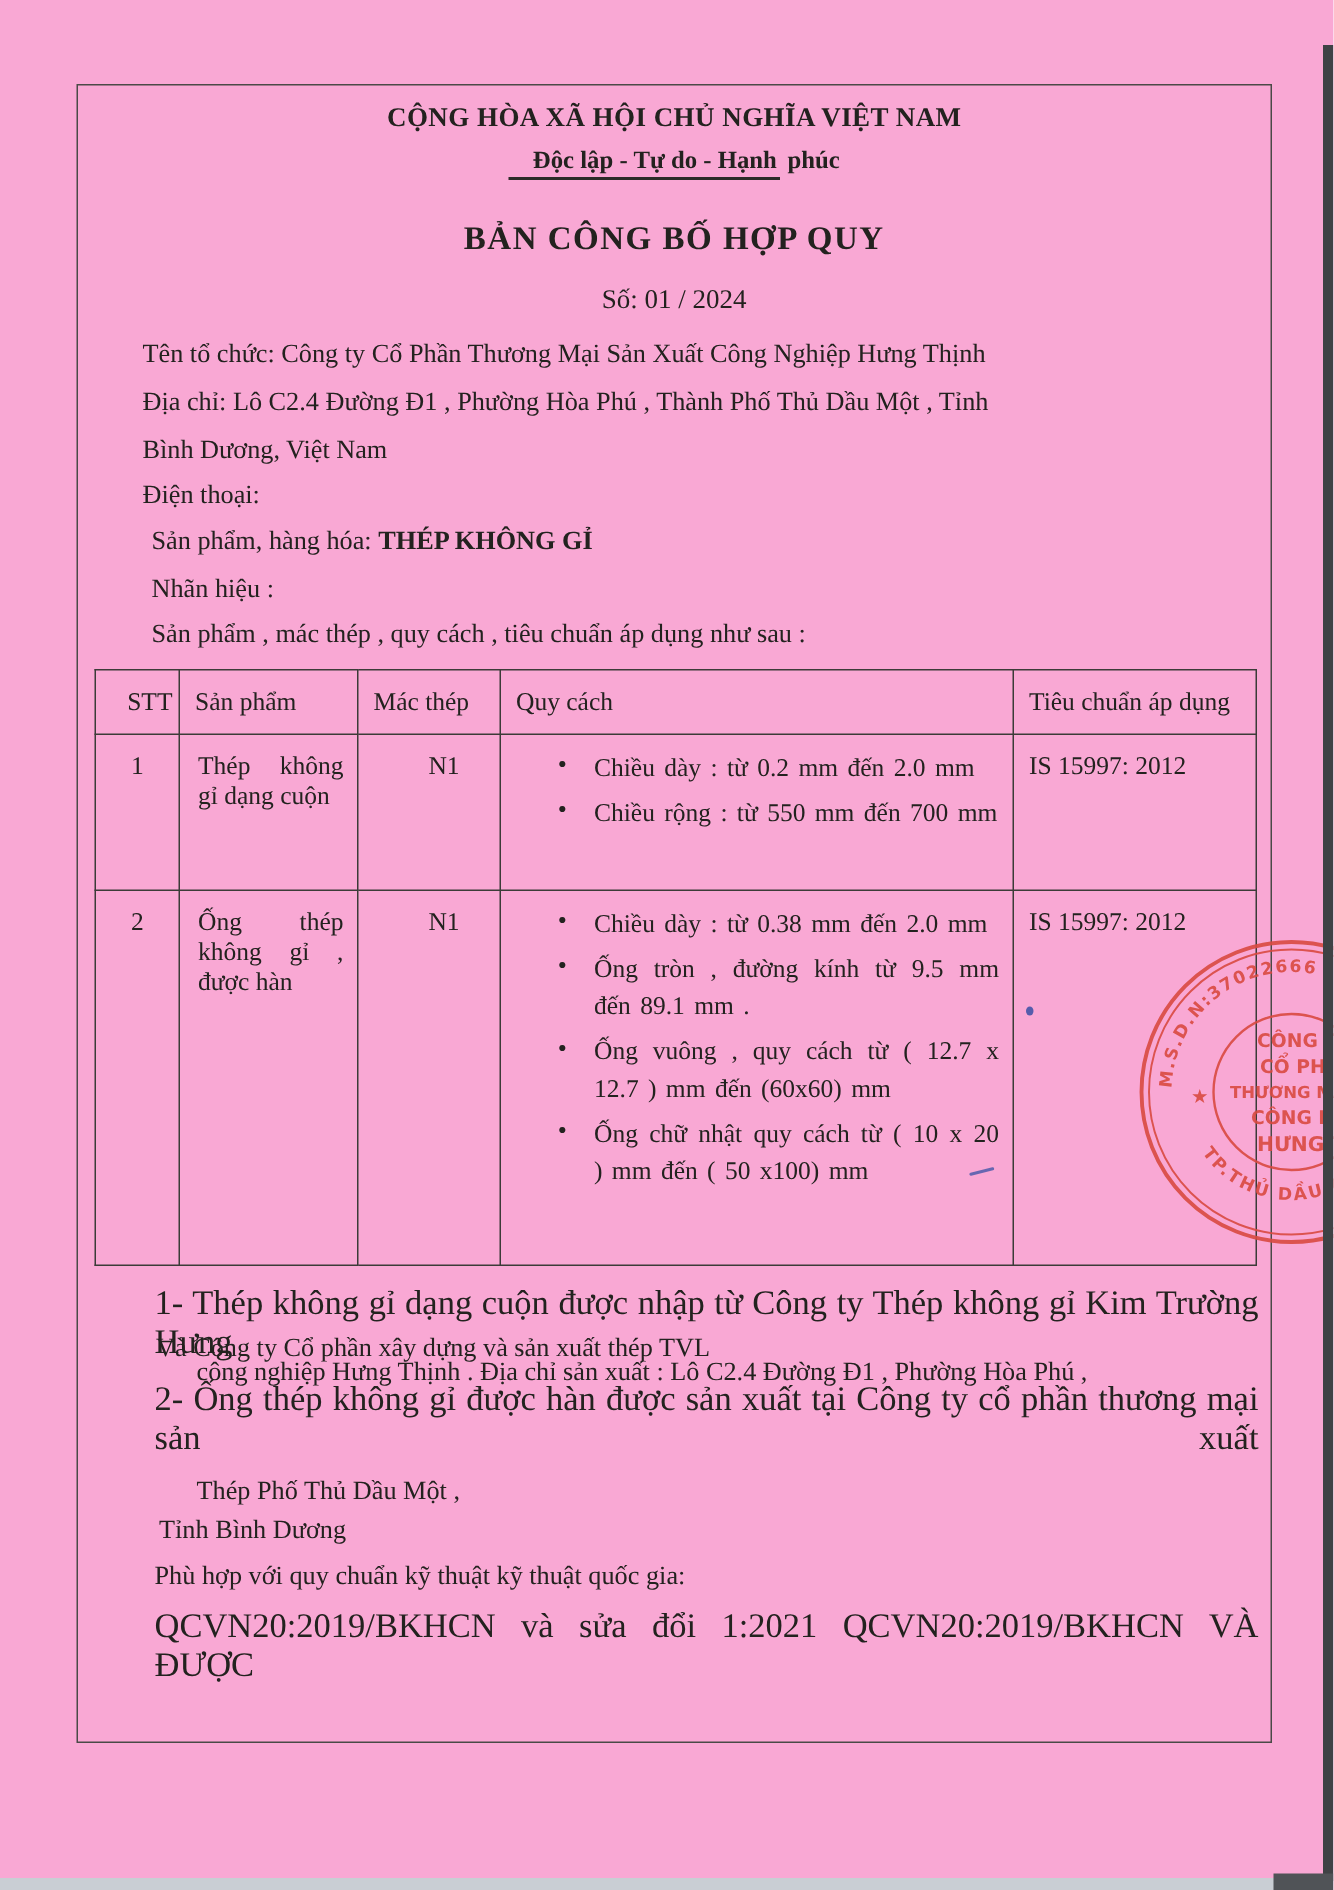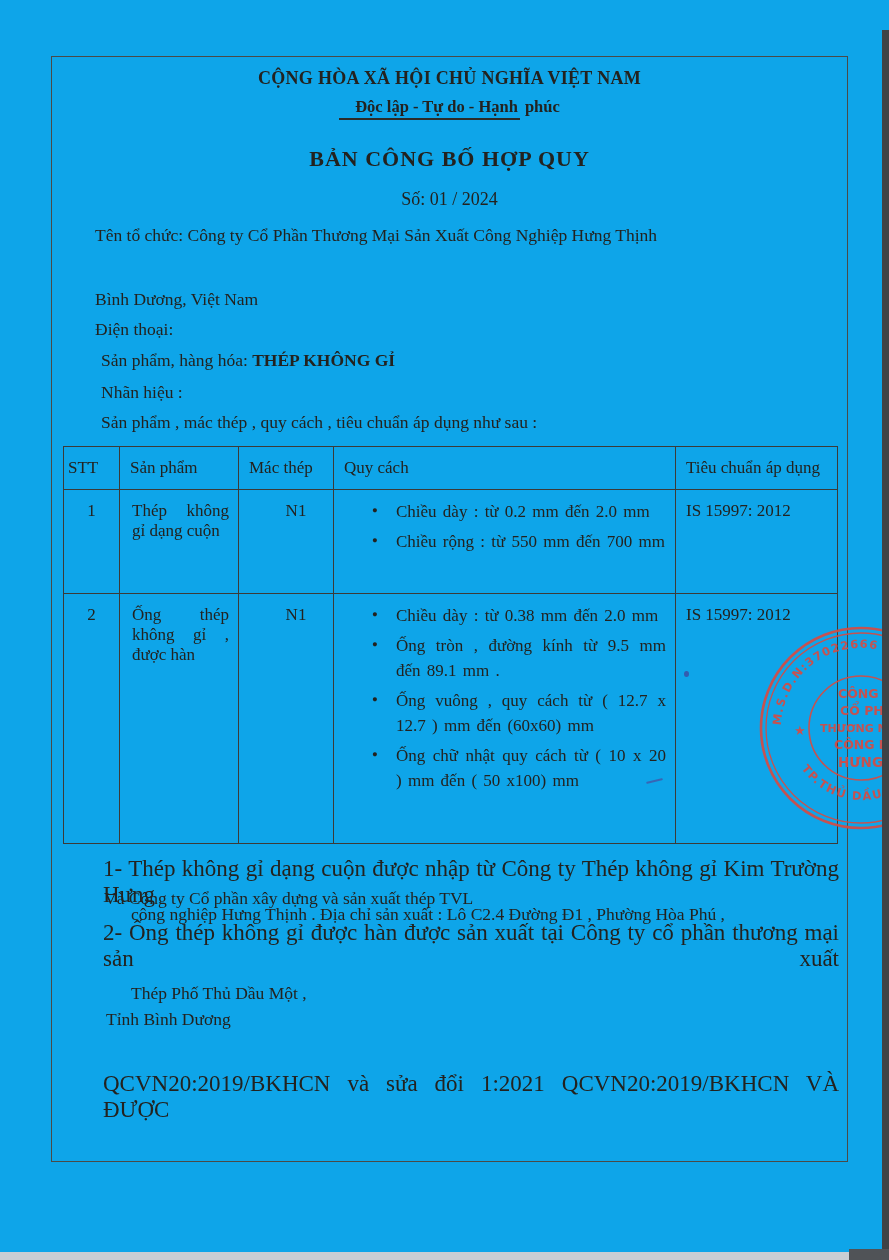--- a/index.html
+++ b/index.html
@@ -1,18 +1,18 @@
 <!DOCTYPE html>
 <html lang="vi"><head>
 <meta charset="utf-8">
 <style>
   html,body{margin:0;padding:0;background:#ffffff;}
   .page{
     position:relative;width:889px;height:1260px;overflow:hidden;
-    background:#0ea5e9;
+    background:#f9a8d4;
     font-family:"Liberation Serif","DejaVu Serif",serif;
     color:#23221f;
   }
   .abs{position:absolute;}
   
   .frame{
     left:51px;top:56px;width:795px;height:1104px;
     border:1.5px solid #4a4a47;
     background:transparent;
   }
@@ -38,21 +38,21 @@
   table.spec{
     left:63px;top:446px;width:774px;position:absolute;
     border-collapse:collapse;table-layout:fixed;
     font-size:17px;color:#23221f;
   }
   table.spec td,table.spec th{
     border:1.2px solid #3c3b38;vertical-align:top;
     font-weight:normal;overflow:hidden;
   }
   table.spec th{height:38px;vertical-align:middle;text-align:left;padding:2px 4px 2px 10px;}
-  table.spec th.c{text-align:left;padding-left:4px;}
+  table.spec th.c{text-align:right;padding-left:4px;}
   .row1 td{height:91px;}
   .row2 td{height:237px;}
   td.stt{text-align:center;padding-top:11px;}
   td.prod{padding:11px 9px 0 12px;text-align:justify;}
   td.grade{text-align:center;padding-top:11px;padding-left:21px;}
   td.specs{padding:9px 5px 0 0;}
   td.std{padding:11px 2px 0 10px;}
   ul.bullets{margin:0;padding:0 4px 0 36px;list-style:none;}
   ul.bullets li{
     position:relative;padding-left:26px;text-align:justify;
@@ -92,20 +92,21 @@
   <div class="abs frame"></div>
 
   <div class="abs cline nat-line">CỘNG HÒA XÃ HỘI CHỦ NGHĨA VIỆT NAM</div>
   <div class="abs cline doc-title">BẢN CÔNG BỐ HỢP QUY</div>
   <div class="abs cline motto">
     <span class="u">Độc lập - Tự do - Hạnh</span><span class="tail">phúc</span>
   </div>
   <div class="abs cline doc-num">Số: 01 / 2024</div>
 
   <div class="abs bline l-org">Tên tổ chức: Công ty Cổ Phần Thương Mại Sản Xuất Công Nghiệp Hưng Thịnh</div>
+  <div class="abs bline l-addr1">Địa chỉ: Lô C2.4 Đường Đ1 , Phường Hòa Phú , Thành Phố Thủ Dầu Một , Tỉnh</div>
   <div class="abs bline l-addr2">Bình Dương, Việt Nam</div>
   <div class="abs bline l-phone">Điện thoại:</div>
   <div class="abs bline l-product">
     <span>Sản phẩm, hàng hóa:</span>
     <span class="bold">THÉP KHÔNG GỈ</span>
   </div>
   <div class="abs bline l-brand">Nhãn hiệu :</div>
   <div class="abs bline l-intro">Sản phẩm , mác thép , quy cách , tiêu chuẩn áp dụng như sau :</div>
 
   <table class="spec">
@@ -152,20 +153,21 @@
     </tr>
   </tbody>
     </table>
 
   <div class="abs jline n1a">1- Thép không gỉ dạng cuộn được nhập từ Công ty Thép không gỉ Kim Trường Hưng</div>
   <div class="abs nline n1b">Và Công ty Cổ phần xây dựng và sản xuất thép TVL</div>
   <div class="abs jline n2a">2- Ống thép không gỉ được hàn được sản xuất tại Công ty cổ phần thương mại sản xuất</div>
   <div class="abs nline n2b">công nghiệp Hưng Thịnh . Địa chỉ sản xuất : Lô C2.4 Đường Đ1 , Phường Hòa Phú ,</div>
   <div class="abs nline n2c">Thép Phố Thủ Dầu Một ,</div>
   <div class="abs nline prov">Tỉnh Bình Dương</div>
+  <div class="abs nline conf">Phù hợp với quy chuẩn kỹ thuật kỹ thuật quốc gia:</div>
   <div class="abs jline qc1">QCVN20:2019/BKHCN và sửa đổi 1:2021 QCVN20:2019/BKHCN VÀ ĐƯỢC</div>
 
   <svg class="abs stamp-svg" width="260" height="240">
     <defs>
       <path id="arcTop" d="M 40 120 A 80 80 0 0 1 200 120"></path>
       <path id="arcBot" d="M 48 120 A 72 72 0 0 0 192 120"></path>
     </defs>
     <g fill="none" stroke="#d94a41">
       <circle cx="120" cy="120" r="100" stroke-width="2.6"></circle>
       <circle cx="120" cy="120" r="95" stroke-width="1.3"></circle>

